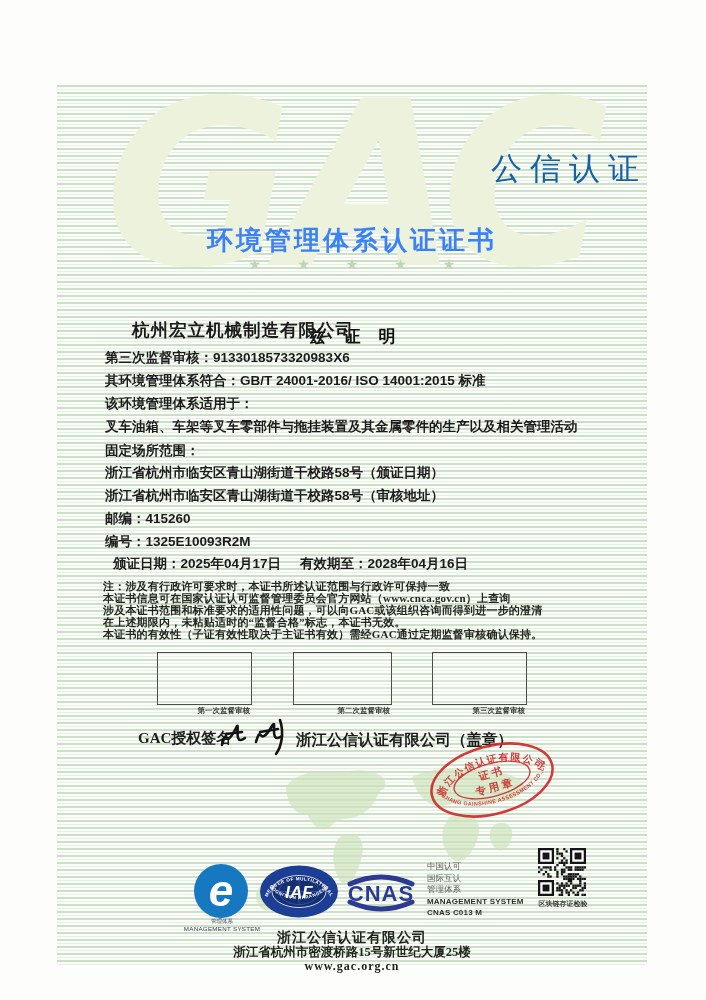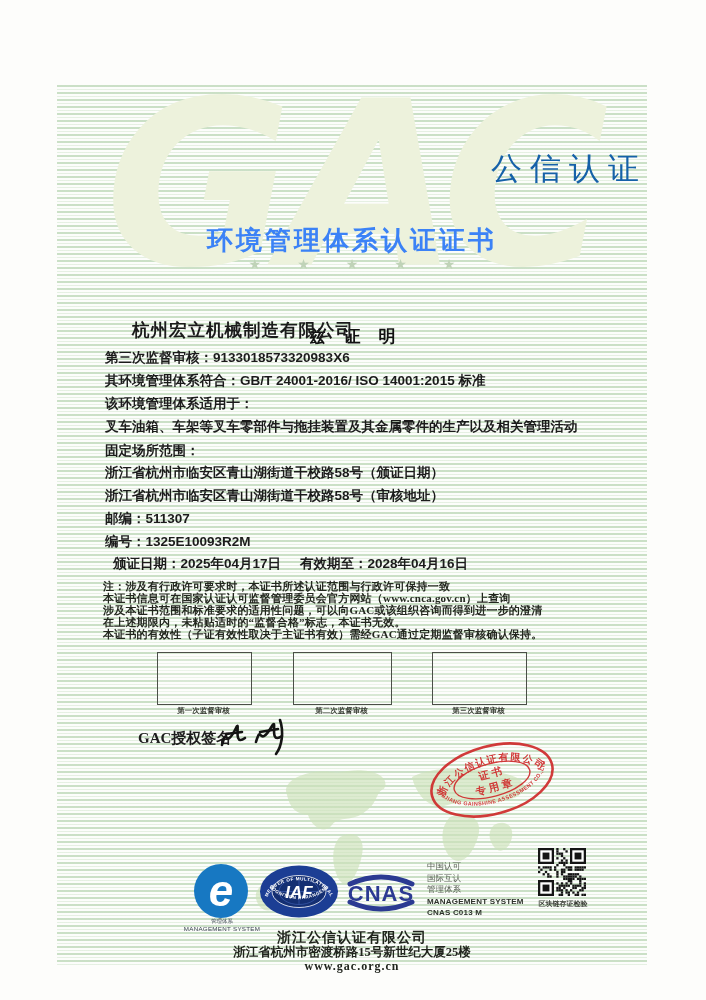--- a/index.html
+++ b/index.html
@@ -45,21 +45,21 @@
   .bodyline{left:105px;width:505px;font-weight:700;color:#1b1b1b;font-size:13.5px;}
   .company{font-size:17.5px;letter-spacing:1px;margin-left:27px;}
   .notes{
     left:103px;top:581px;width:480px;
     font-family:"Liberation Serif","DejaVu Serif",serif;
     font-size:11px;font-weight:700;color:#23271f;line-height:11.9px;
     letter-spacing:.2px;
   }
   .supbox{top:652px;height:51px;border:1px solid #4b4f48;background:rgba(255,255,255,.25);}
   .suplabel{
-    top:706px;text-align:center;font-size:7.5px;color:#3a3e36;
+    top:706px;text-align:right;font-size:7.5px;color:#3a3e36;
     font-family:"Liberation Serif","DejaVu Serif",serif;font-weight:700;
   }
   .sigrow{
     font-family:"Liberation Serif","DejaVu Serif",serif;
     font-weight:700;color:#1d1d1d;
   }
   .acc-cn{font-size:8.5px;color:#5a6156;line-height:11.5px;}
   .acc-en{font-size:8px;color:#2e332c;font-weight:700;line-height:11.5px;letter-spacing:.2px;}
   .qr-caption{
     font-size:7px;color:#3a3e36;text-align:center;font-weight:700;
@@ -102,21 +102,21 @@
   <div class="abs declaration">兹证明</div>
 
   <div class="abs bodyline company" style="top:318px">杭州宏立机械制造有限公司</div>
   <div class="abs bodyline" style="top:349px">第三次监督审核：9133018573320983X6</div>
   <div class="abs bodyline" style="top:372px">其环境管理体系符合：GB/T 24001-2016/ ISO 14001:2015 标准</div>
   <div class="abs bodyline" style="top:395px">该环境管理体系适用于：</div>
   <div class="abs bodyline" style="top:418px">叉车油箱、车架等叉车零部件与拖挂装置及其金属零件的生产以及相关管理活动</div>
   <div class="abs bodyline" style="top:442px">固定场所范围：</div>
   <div class="abs bodyline" style="top:464px">浙江省杭州市临安区青山湖街道干校路58号（颁证日期）</div>
   <div class="abs bodyline" style="top:487px">浙江省杭州市临安区青山湖街道干校路58号（审核地址）</div>
-  <div class="abs bodyline" style="top:510px">邮编：511307</div>
+  <div class="abs bodyline" style="top:510px">邮编：415260</div>
   <div class="abs bodyline" style="top:533px">编号：1325E10093R2M</div>
   <div class="abs bodyline" style="left:113px;top:555px;width:250px">颁证日期：2025年04月17日</div>
   <div class="abs bodyline" style="left:300px;top:555px;width:250px">有效期至：2028年04月16日</div>
 
   <div class="abs notes">
     <div>注：涉及有行政许可要求时，本证书所述认证范围与行政许可保持一致</div>
     <div>本证书信息可在国家认证认可监督管理委员会官方网站（www.cnca.gov.cn）上查询</div>
     <div>涉及本证书范围和标准要求的适用性问题，可以向GAC或该组织咨询而得到进一步的澄清</div>
     <div>在上述期限内，未粘贴适时的“监督合格”标志，本证书无效。</div>
     <div>本证书的有效性（子证有效性取决于主证书有效）需经GAC通过定期监督审核确认保持。</div>
@@ -132,20 +132,21 @@
   <div class="abs sigrow" style="left:138px;top:729px;font-size:15px">GAC授权签名</div>
   <svg class="abs" style="left:212px;top:712px;width:82px;height:50px" viewBox="0 0 82 50">
     <g fill="none" stroke="#141414" stroke-width="2.6" stroke-linecap="round">
       <path d="M10,33 C16,12 12,40 24,16 C29,6 20,36 33,26"></path>
       <path d="M14,22 L30,20"></path>
       <path d="M44,30 C50,10 46,38 60,14 C66,4 56,34 70,24"></path>
       <path d="M48,20 L66,17"></path>
       <path d="M68,8 C72,20 70,34 64,42"></path>
     </g>
   </svg>
+  <div class="abs sigrow" style="left:296px;top:730px;font-size:15.5px">浙江公信认证有限公司（盖章）</div>
 
   <svg class="abs" style="left:416px;top:731px;width:152px;height:98px;opacity:.92" viewBox="0 0 152 98">
     <defs>
       <path id="sealTop" d="M 24,60 A 52,28 0 0 1 128,60" fill="none"></path>
       <path id="sealBottom" d="M 20,42 A 56,30 0 0 0 132,42" fill="none"></path>
     </defs>
     <g transform="rotate(-15 76 49)" fill="#cf2b2b" stroke="none">
       <ellipse cx="76" cy="49" rx="62" ry="34" fill="none" stroke="#cf2b2b" stroke-width="2.6"></ellipse>
       <ellipse cx="76" cy="49" rx="39" ry="16.5" fill="none" stroke="#cf2b2b" stroke-width="1.4"></ellipse>
       <text x="76" y="46" text-anchor="middle" font-size="10.5" font-weight="bold">证  书</text>

